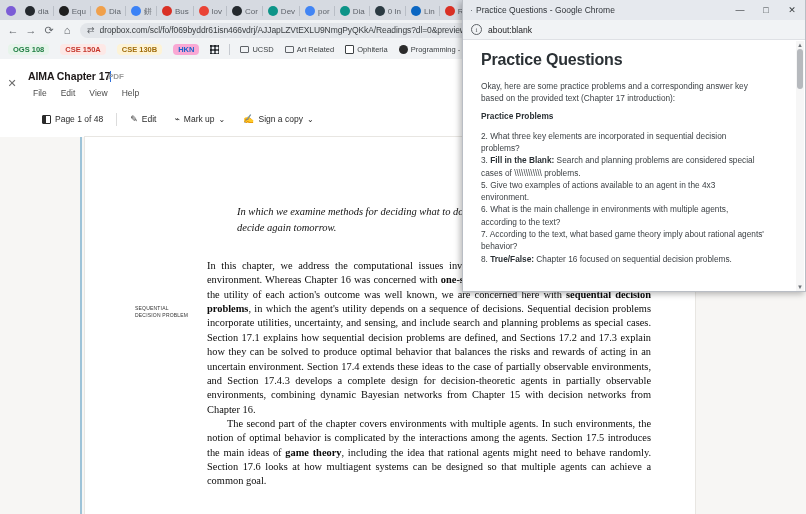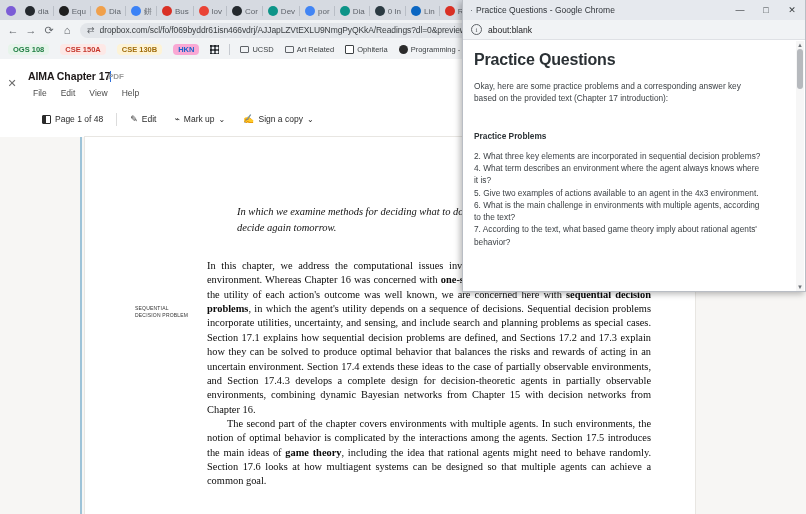--- a/index.html
+++ b/index.html
@@ -101,23 +101,23 @@
   .wbtn { width:26px; height:20px; display:flex; align-items:center; justify-content:center;
           font-size:9px; color:#3c4043; }
   .pop-omni { position:absolute; left:0; top:20px; width:100%; height:20px; background:#f1f3f5;
               display:flex; align-items:center; gap:6px; padding:0 8px;
               border-bottom:1px solid #dfe1e5; }
   .pop-omni .ico { width:11px; height:11px; border-radius:50%; border:1px solid #5f6368;
                    display:flex; align-items:center; justify-content:center;
                    font-size:7px; color:#5f6368; font-family:"Liberation Serif", serif; flex:0 0 auto; }
   .pop-omni .u { font-size:8.5px; color:#202124; }
   .pop-body { position:absolute; left:0; top:41px; width:316px; height:250px;
-              background:#fff; padding:10px 14px 0 11px; overflow:hidden; }
+              background:#fff; padding:10px 14px 0 18px; overflow:hidden; }
   .pq-h1 { font-size:16px; font-weight:bold; color:#2b3135; letter-spacing:-0.2px; margin-bottom:11px; }
-  .pq-p { font-size:8.3px; color:#3d4246; line-height:1.5; margin-bottom:26px; }
+  .pq-p { font-size:8.3px; color:#3d4246; line-height:1.5; margin-bottom:6px; }
   .pq-h2 { font-size:8.3px; font-weight:bold; color:#2b3135; margin-bottom:9px; }
   .pq-li { font-size:8.3px; color:#3d4246; line-height:1.48; }
   .pq-li b { color:#2b3135; }
   .pop-scroll { position:absolute; right:1px; top:41px; width:8px; height:250px; background:#f6f6f6; }
   .pop-scroll .thumb { position:absolute; left:1px; top:8px; width:6px; height:40px;
                        background:#b6b9bd; border-radius:3px; }
   .pop-scroll .arr { position:absolute; left:0; width:8px; height:8px; font-size:6px;
                      color:#6e7277; text-align:center; line-height:8px; }
   .fadeout { position:absolute; left:0; bottom:0; width:100%; height:18px;
              background:linear-gradient(to bottom, rgba(255,255,255,0), #ffffff 72%); }
@@ -337,24 +337,25 @@
       <span class="ico">i</span>
       <span class="u">about:blank</span>
     </div>
 
     <div class="pop-body">
       <div class="pq-h1">Practice Questions</div>
       <div class="pq-p">Okay, here are some practice problems and a corresponding answer key based on the provided text (Chapter 17 introduction):</div>
       <div class="pq-h2">Practice Problems</div>
       <div id="qlist">
           <div class="pq-li"><span>2. </span><span>What three key elements are incorporated in sequential decision problems?</span></div>
-          <div class="pq-li"><span>4. </span><span>What term describes an environment where the agent always knows where it is?</span></div>
+          <div class="pq-li"><span>3. </span><b>Fill in the Blank:</b><span> Search and planning problems are considered special cases of \\\\\\\\\\\\ problems.</span></div>
           <div class="pq-li"><span>5. </span><span>Give two examples of actions available to an agent in the 4x3 environment.</span></div>
           <div class="pq-li"><span>6. </span><span>What is the main challenge in environments with multiple agents, according to the text?</span></div>
           <div class="pq-li"><span>7. </span><span>According to the text, what based game theory imply about rational agents' behavior?</span></div>
+          <div class="pq-li"><span>8. </span><b>True/False:</b><span> Chapter 16 focused on sequential decision problems.</span></div>
         </div>
       <div class="fadeout"></div>
     </div>
 
     <div class="pop-scroll">
       <div class="arr" style="top:0;">▲</div>
       <div class="thumb"></div>
       <div class="arr" style="bottom:0;">▼</div>
     </div>
   </div>

